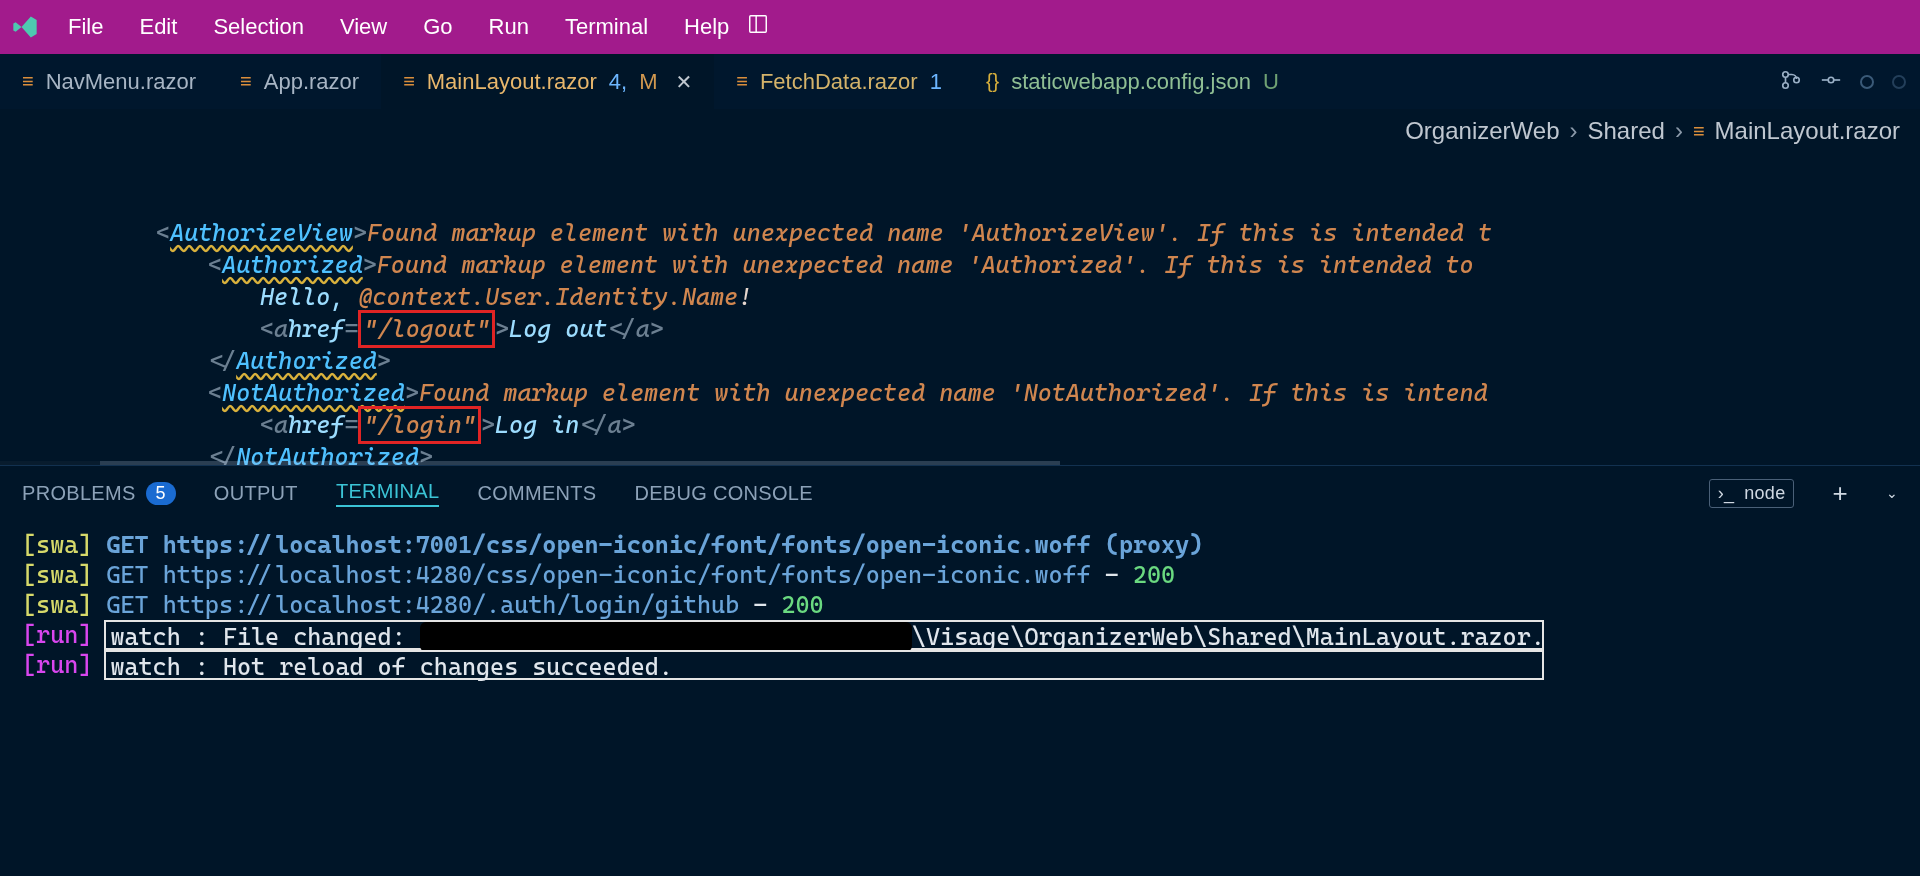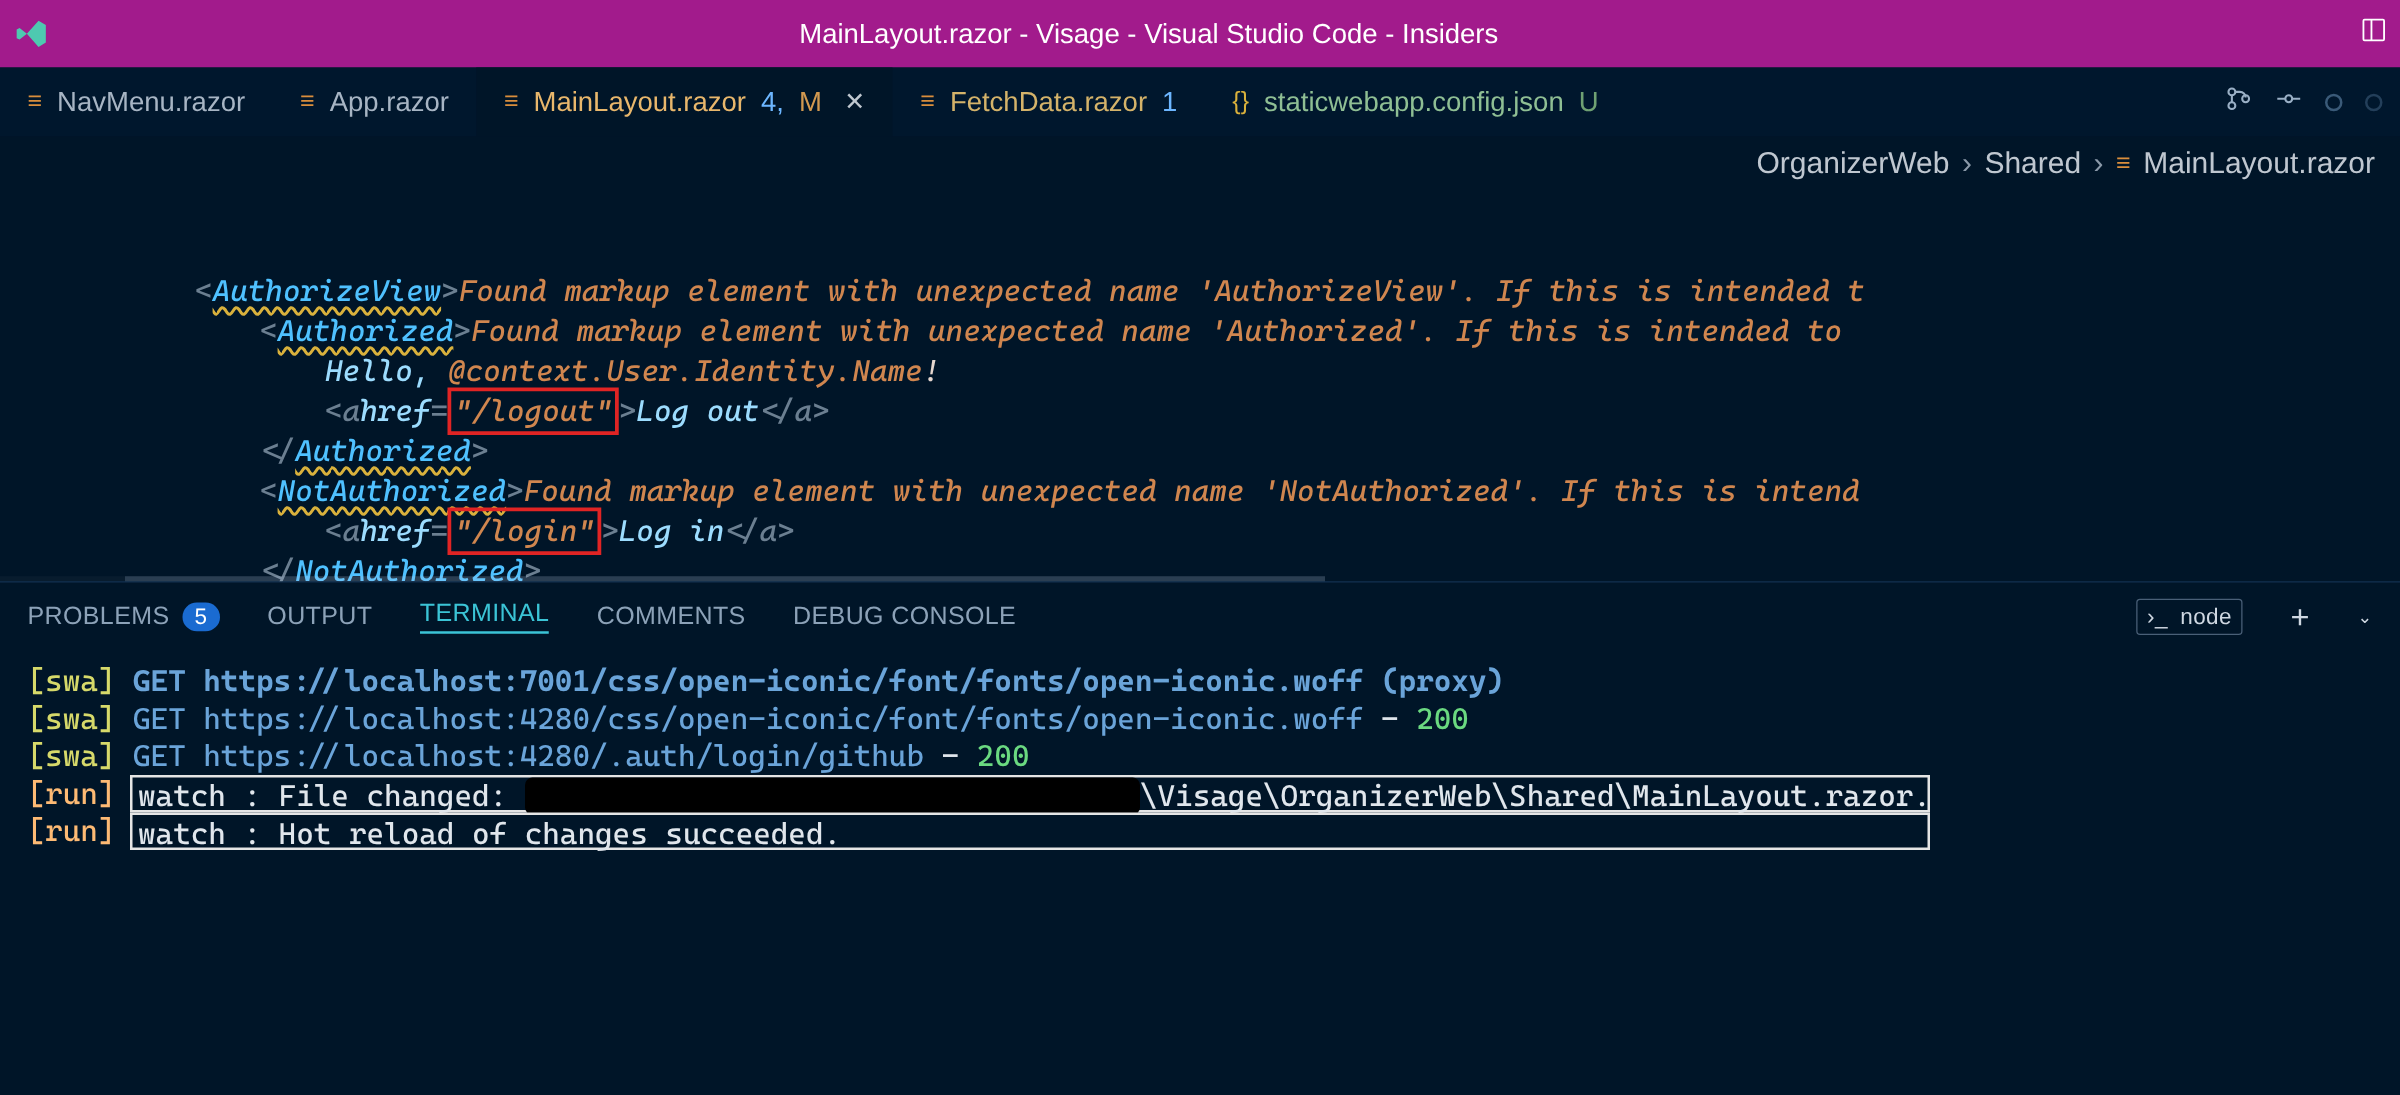--- a/index.html
+++ b/index.html
@@ -154,37 +154,46 @@
   font-family: "Cascadia Code", Consolas, monospace;
   font-size: 24px;
   line-height: 30px;
   padding: 10px 22px 0 22px;
   white-space: pre;
 }
 .tl { height: 30px; }
 .br-y { color: #D6D96A; }
 .br-b { color: #6AA4D9; }
 .br-g { color: #6AD980; }
-.br-o { color: #fdba74; }
+.br-o { color: #d946ef; }
 .br-bold { font-weight: 700; }
 .br-white { color: #E0E6EC; }
 .greenbox { border: 2px solid #e5e5e5; display:inline-block; padding: 0 4px; margin-left: -2px; }
 .terminal .row-wrap { display:flex; }
 .blackout { background:#000; color:#000; border-radius:6px; display:inline-block; }
 </style>
 </head>
 <body>
 
 <div class="titlebar">
   <div class="app-icon">
     <svg viewBox="0 0 24 24" fill="none">
         <path d="M17 3 L9 12 L17 21 L22 18 L22 6 Z M9 12 L4 8 L2 9 L2 15 L4 16 Z" fill="#4EC9B0"></path>
       </svg>
   </div>
-  <div class="title-center">MainLayout.razor - Visage - Visual Studio Code - Insiders</div>
+  <div class="menu-items" id="menu-bar">
+      <div class="menu-item">File</div>
+      <div class="menu-item">Edit</div>
+      <div class="menu-item">Selection</div>
+      <div class="menu-item">View</div>
+      <div class="menu-item">Go</div>
+      <div class="menu-item">Run</div>
+      <div class="menu-item">Terminal</div>
+      <div class="menu-item">Help</div>
+    </div>
   <div class="title-right">
     <span class="layout-icon">
       <svg viewBox="0 0 24 24" fill="none" stroke="#fff" stroke-width="1.6">
           <rect x="3" y="3" width="18" height="18" rx="1"></rect>
           <line x1="10" y1="3" x2="10" y2="21"></line>
         </svg>
     </span>
   </div>
 </div>
 

